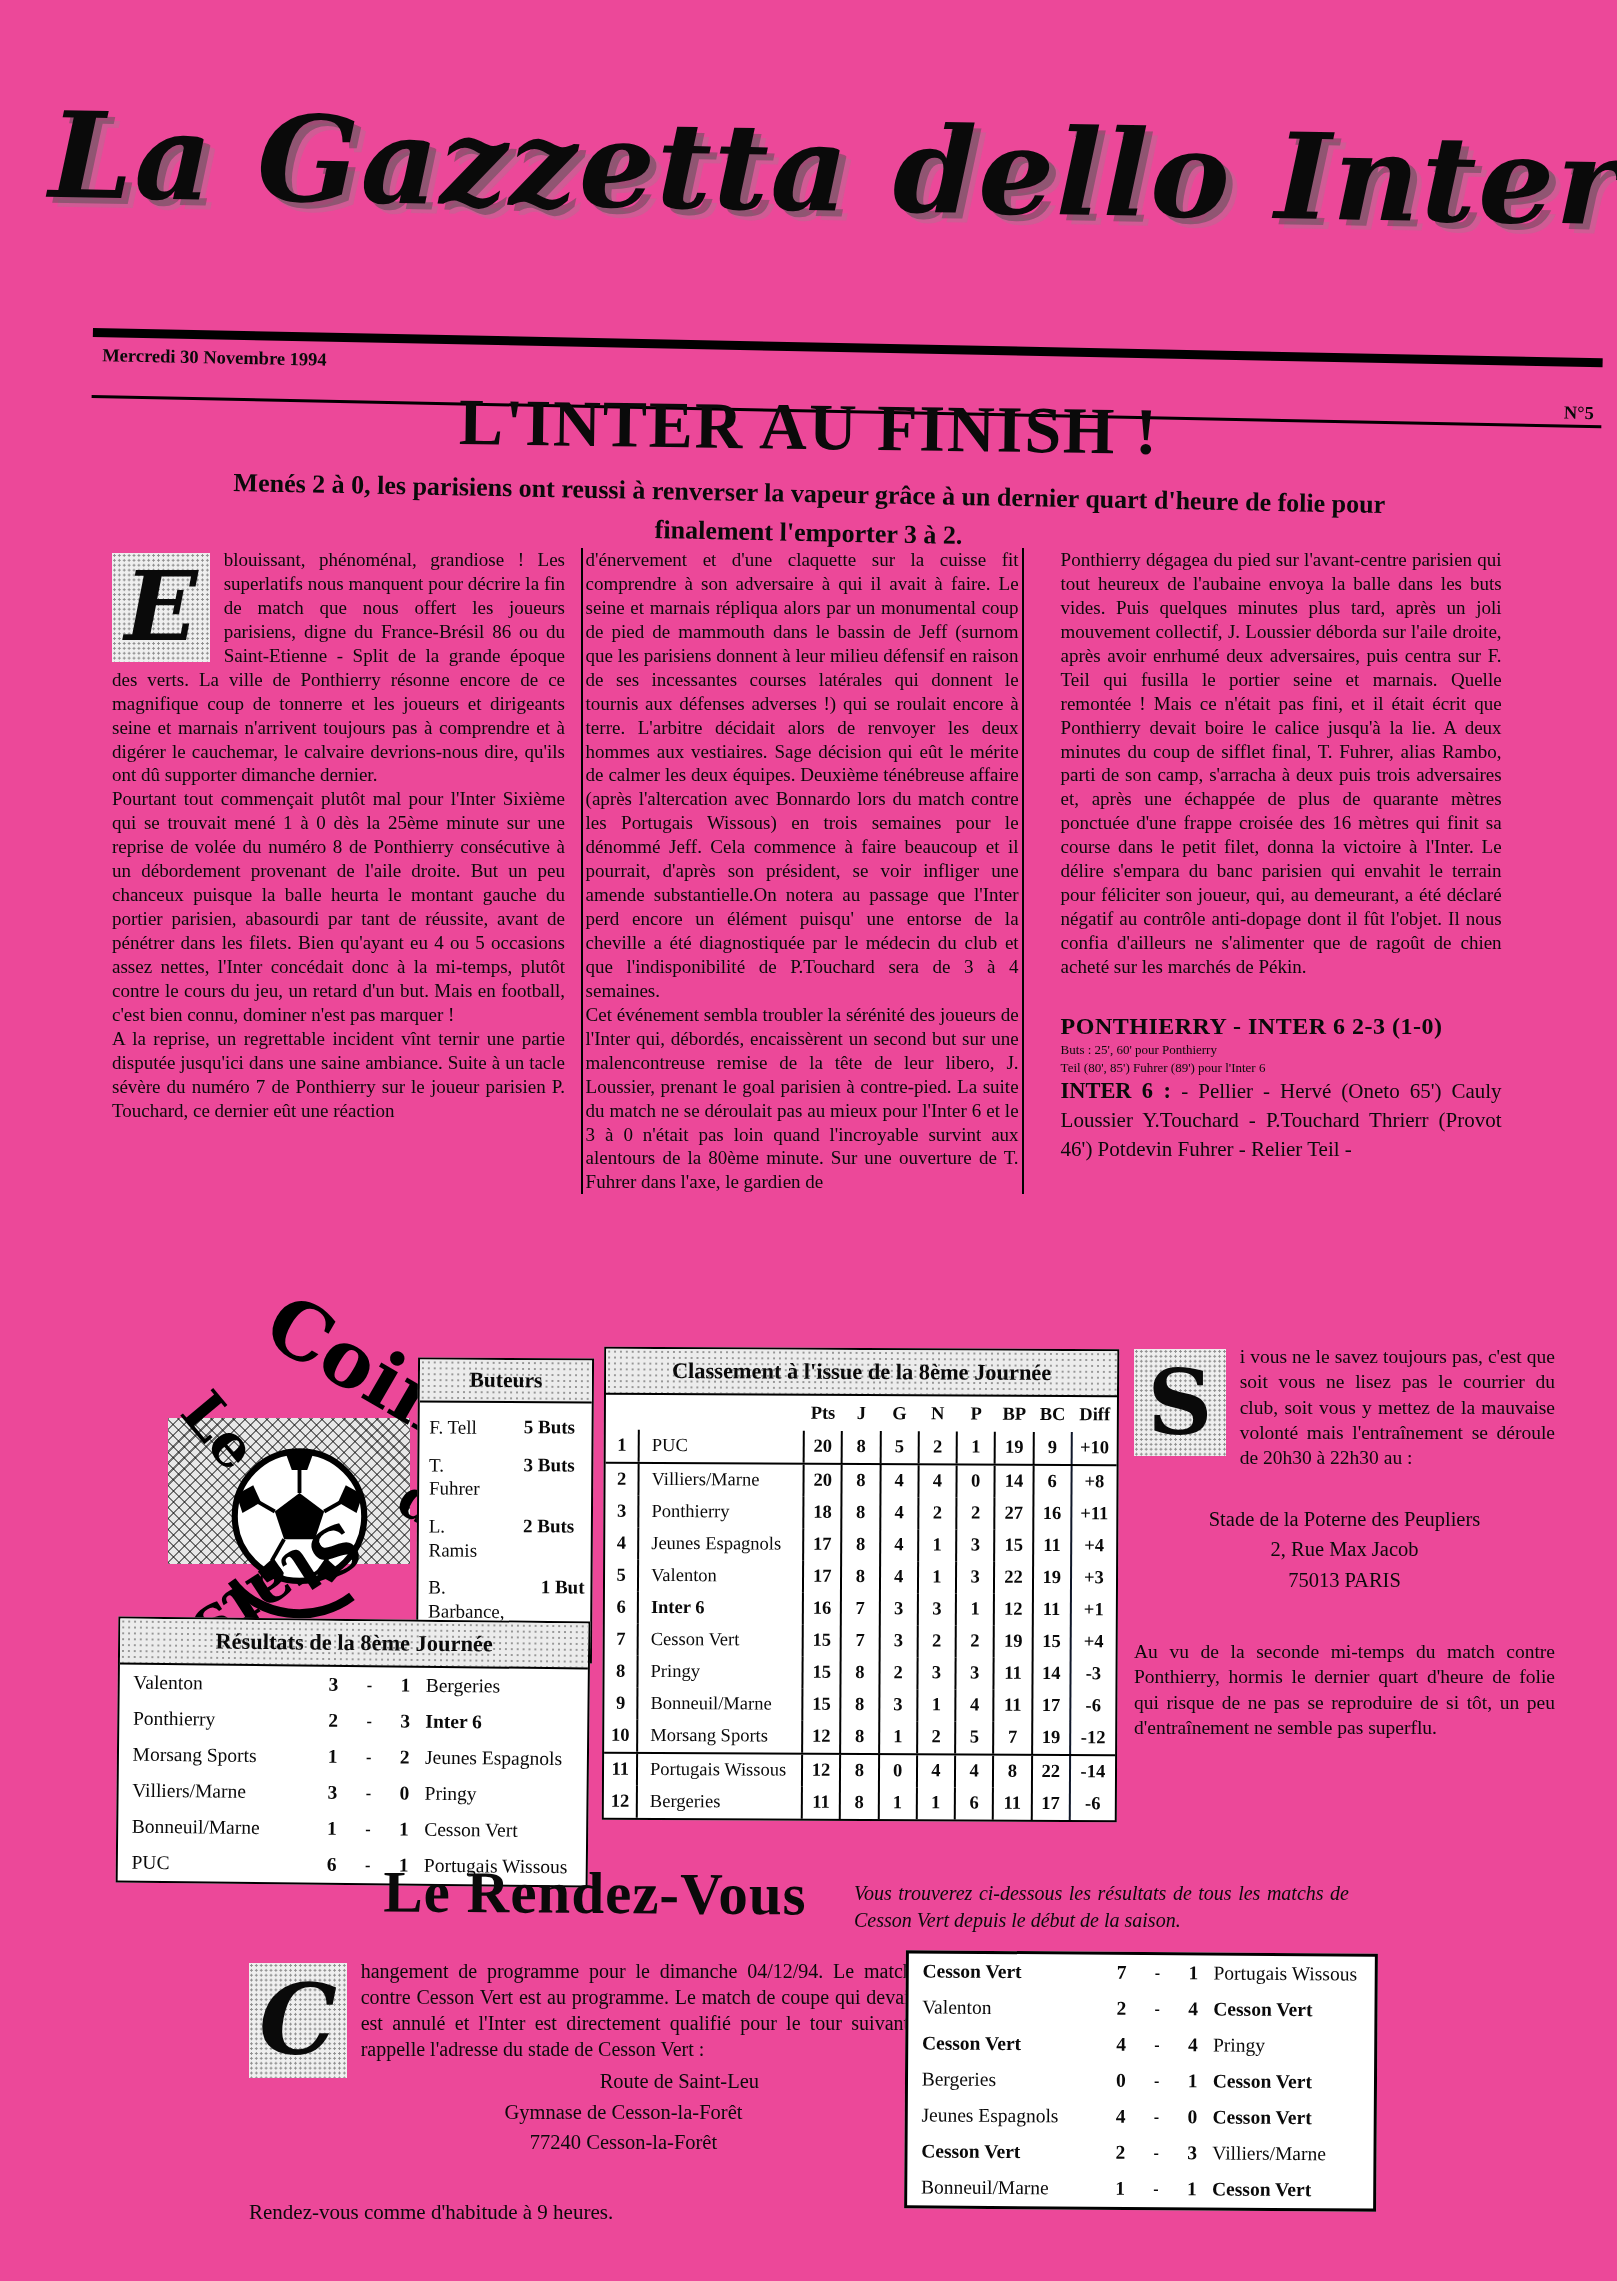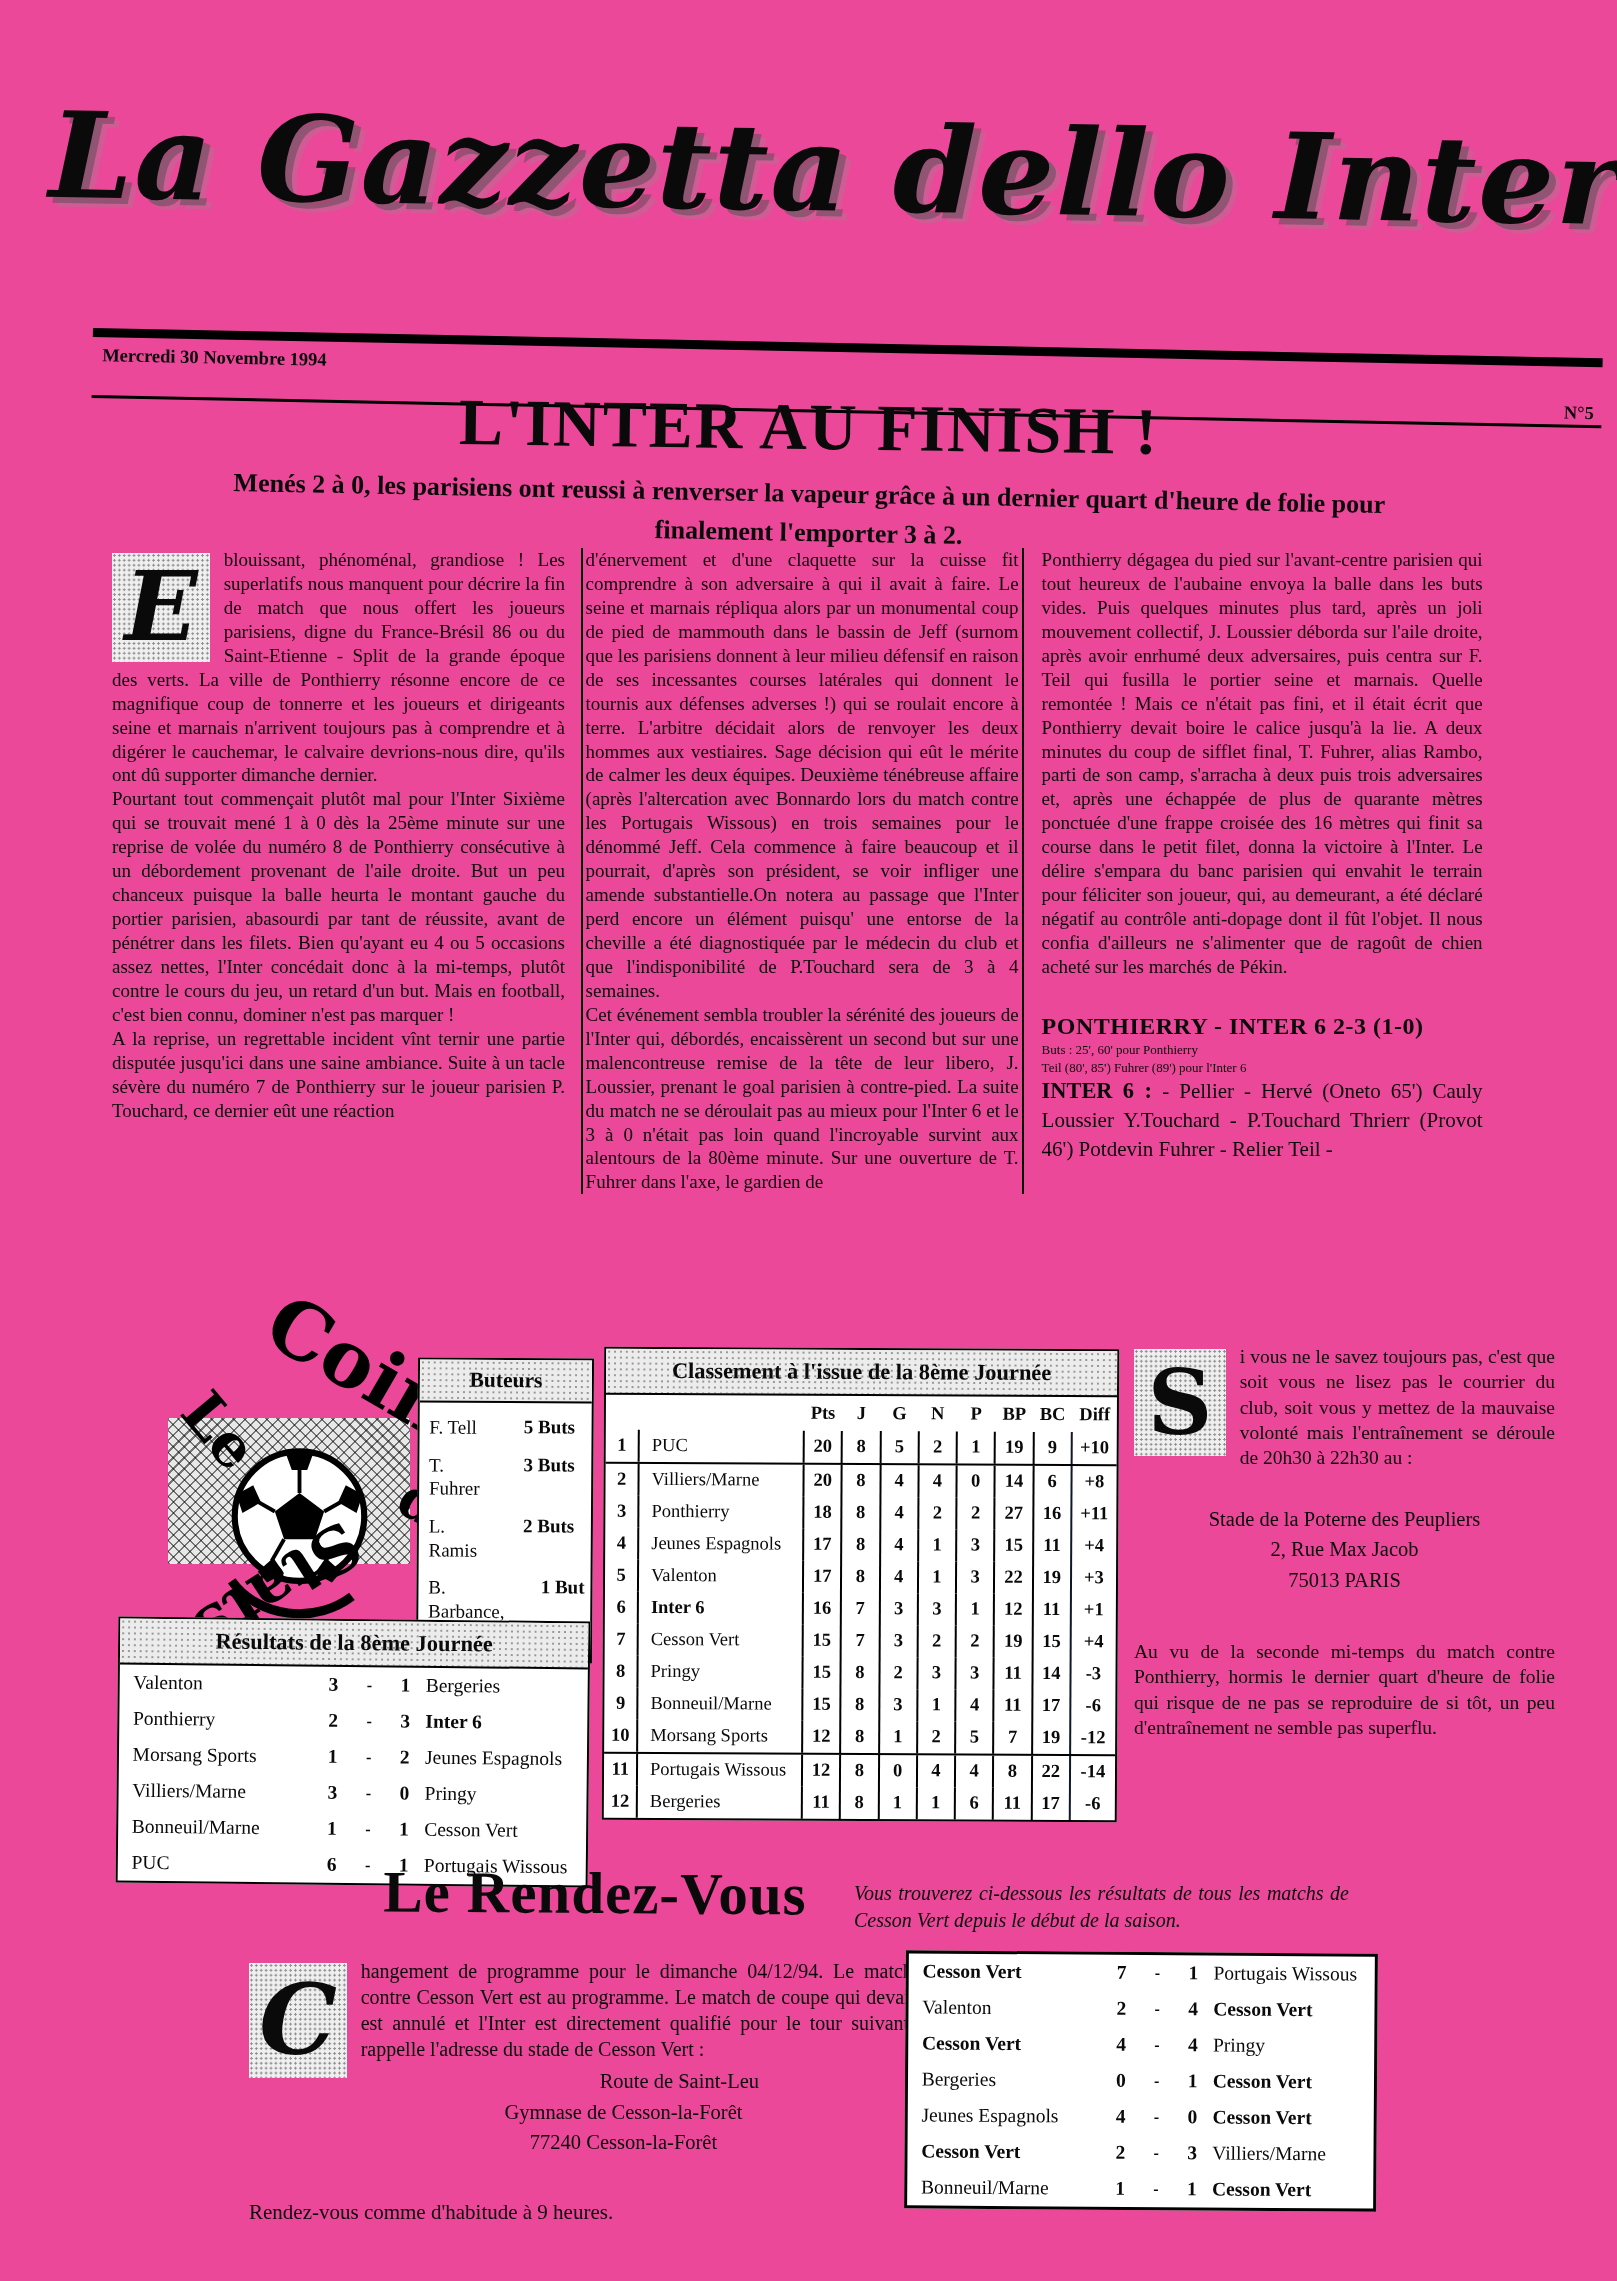--- a/index.html
+++ b/index.html
@@ -28,21 +28,21 @@
   .subtitle{
     position:absolute;left:207px;top:474px;width:1204px;text-align:center;
     font-size:26px;font-weight:bold;line-height:1.5;transform:rotate(1.1deg);
   }
   
   .article{position:absolute;left:112px;top:548px;width:1400px;display:flex;align-items:stretch;
     font-size:19px;line-height:1.26;text-align:justify;}
   .article p{margin:0;}
   .col1{width:453px;padding-right:15.6px;}
   .col2{width:433px;padding:0 3px;border-left:2px solid #000;border-right:2px solid #000;}
-  .col3{width:441px;padding-left:18px;}
+  .col3{width:441px;padding-left:37px;}
   .dropcap{
     float:left;width:98px;height:109px;margin:4.9px 13.7px 3.9px 0;
     background-color:#efefef;
     background-image:radial-gradient(#8f8f8f 1.1px, transparent 1.3px);
     background-size:4.9px 4.9px;
     display:flex;align-items:center;justify-content:center;
     font-family:"DejaVu Serif",serif;font-weight:bold;font-style:italic;font-size:96px;line-height:1;
   }
   .score-block{margin-top:32px;}
   .score-line{font-size:24px;font-weight:bold;letter-spacing:0.5px;white-space:nowrap;}

